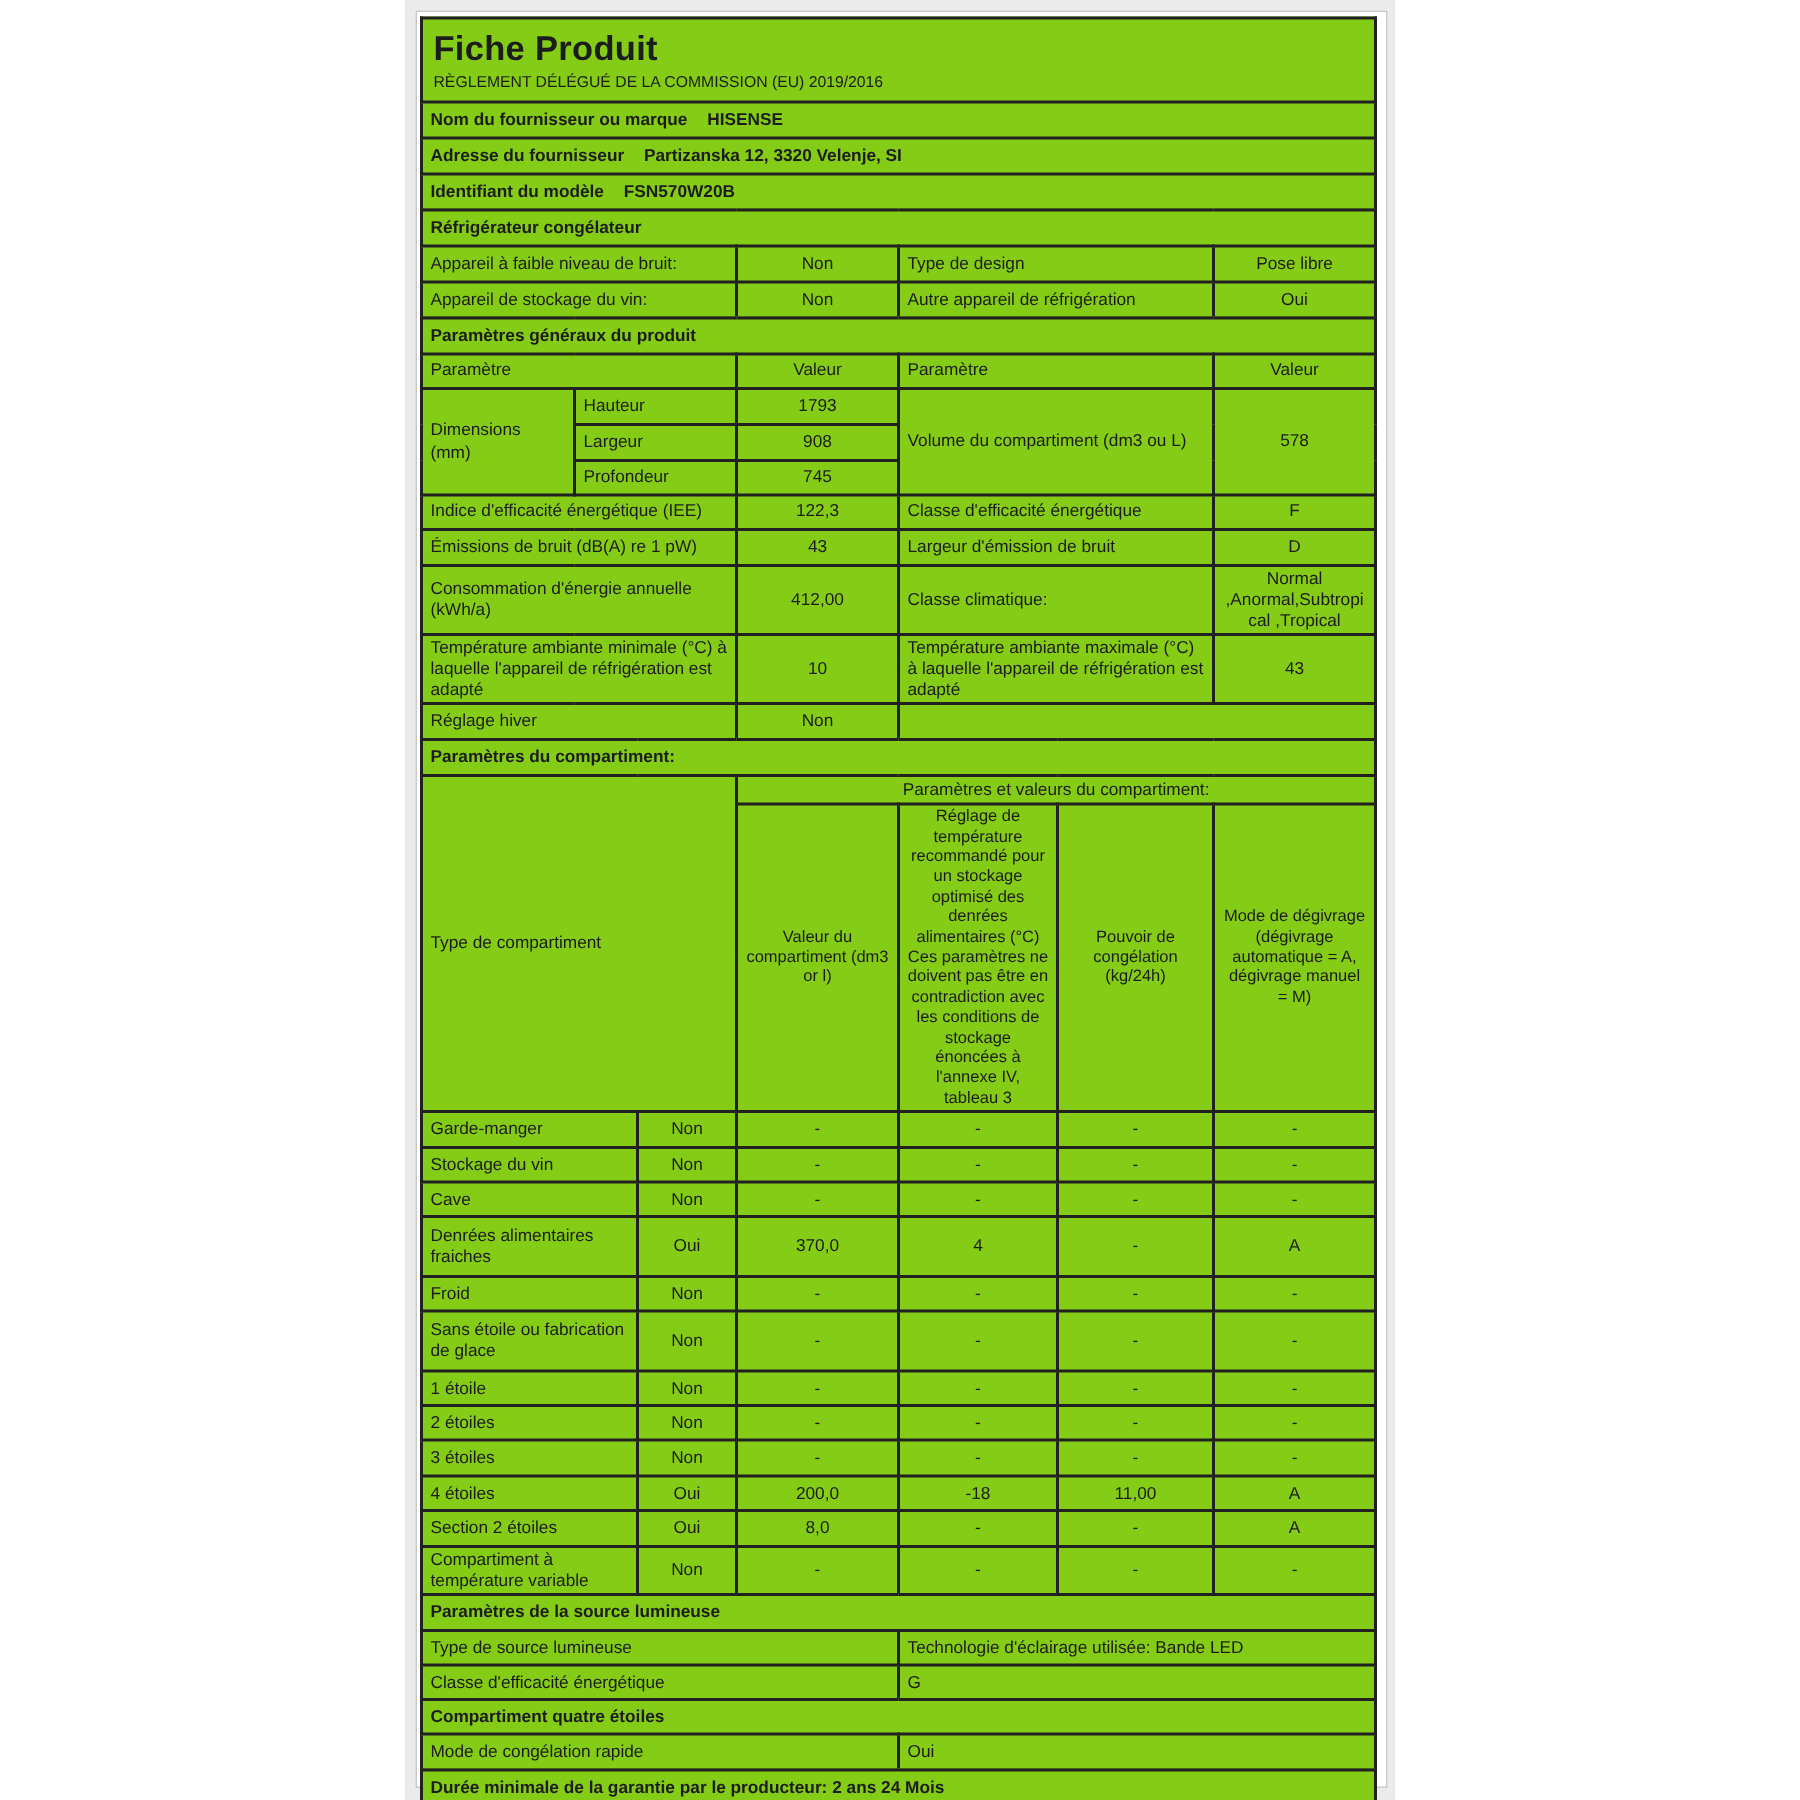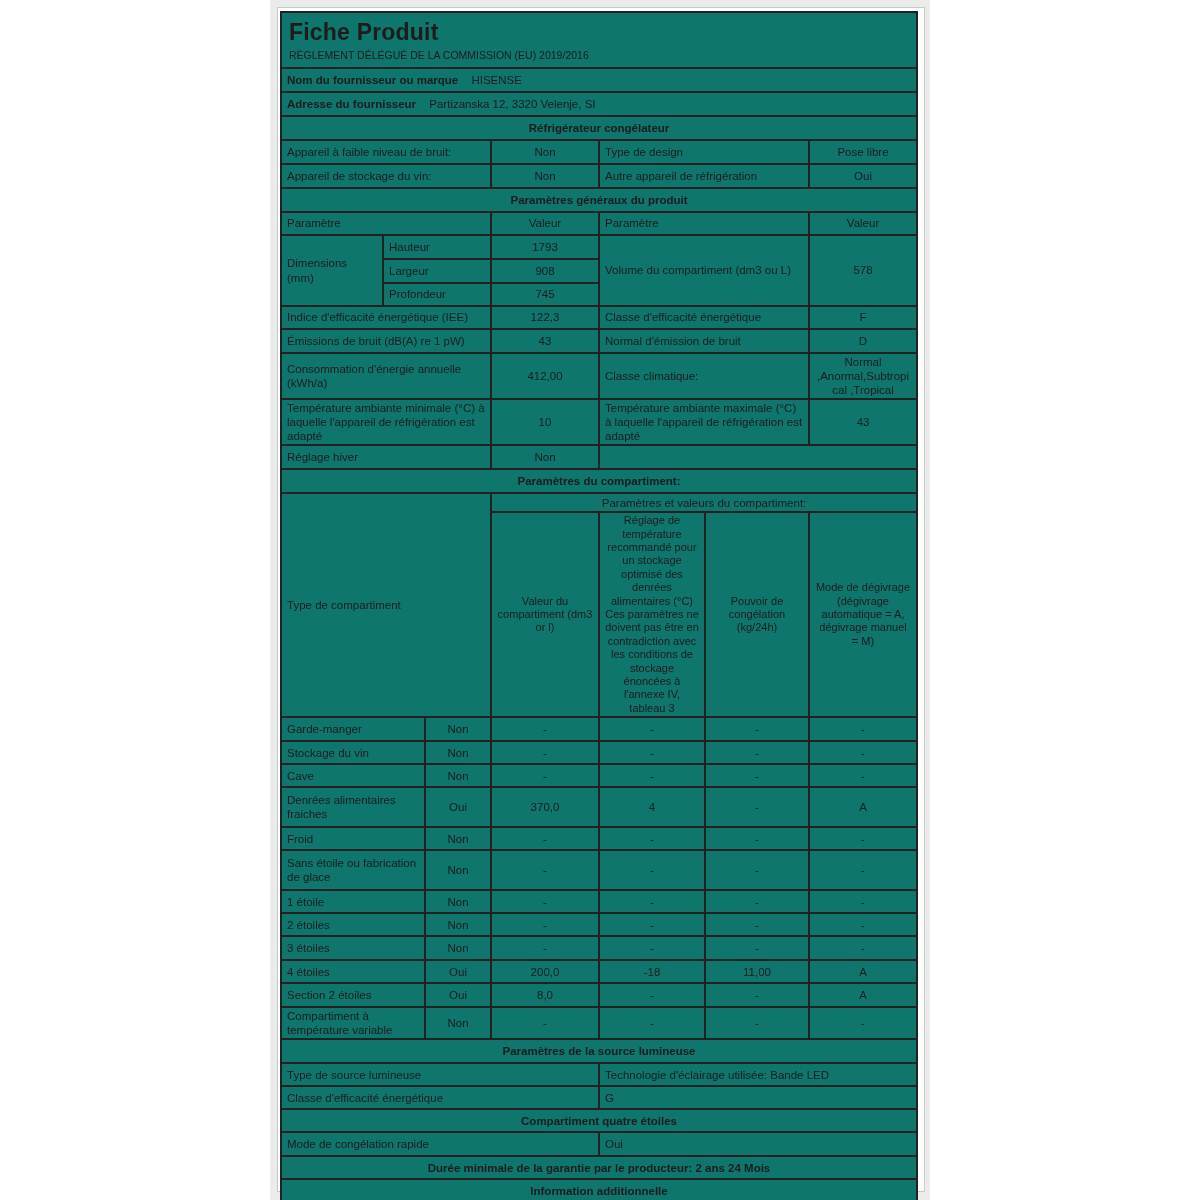--- a/index.html
+++ b/index.html
@@ -13,42 +13,42 @@
   .scan {
     position: absolute; left: 270px; top: 0; width: 660px; height: 1200px;
     background: #ebebeb;
   }
   .sheet {
     position: absolute; left: 7px; top: 7px; width: 648px; height: 1185px;
     background: #ffffff; border: 1px solid #c9c9c9;
   }
   .doc { position: absolute; left: 2px; top: 3px; width: 636px; }
 
-  table { border-collapse: collapse; table-layout: fixed; width: 636px; background: #0f766e; }
+  table { border-collapse: collapse; table-layout: fixed; width: 636px; background: #84cc16; }
   table + table { margin-top: -2px; }
   td {
     border: 2px solid #212121;
     font-size: 11.5px; line-height: 1.22;
     padding: 1px 5px;
     vertical-align: middle;
     overflow: hidden;
   }
-  .b { font-weight: bold; text-align: center; }
+  .b { font-weight: bold; }
   .c { text-align: center; }
   .wrapany { overflow-wrap: anywhere; }
 
   
   .r56 { height: 56px; } .r24 { height: 24px; } .r23 { height: 23px; }
   .r30 { height: 30px; } .r45 { height: 45px; } .r19 { height: 19px; }
   .r176 { height: 176px; } .r32 { height: 40px; } .r31 { height: 31px; margin-left: 38px; }
 
   .title { font-size: 23px; font-weight: bold; letter-spacing: 0.2px; padding: 2px 0 3px 2px; }
   .subtitle { font-size: 10.5px; padding-left: 2px; padding-bottom: 2px; }
   .lbl { font-weight: bold; }
-  .val { margin-left: 10px; font-weight: normal; text-align: right; }
+  .val { margin-left: 10px; font-weight: bold; text-align: right; }
   .hdrsmall { font-size: 11px; }
 </style>
 </head>
 <body>
 
 <div class="scan">
   <div class="sheet">
     <div class="doc">
 
       <table>
@@ -67,20 +67,26 @@
             <span class="lbl">Nom du fournisseur ou marque</span>
             <span class="val">HISENSE</span>
           </td>
         </tr>
         <tr class="r24">
           <td>
             <span class="lbl">Adresse du fournisseur</span>
             <span class="val">Partizanska 12, 3320 Velenje, SI</span>
           </td>
         </tr>
+        <tr class="r24">
+          <td>
+            <span class="lbl">Identifiant du modèle</span>
+            <span class="val">FSN570W20B</span>
+          </td>
+        </tr>
       </tbody>
         </table>
 
       <table>
         <colgroup>
             <col style="width:210px">
             <col style="width:108px">
             <col style="width:210px">
             <col style="width:108px">
           </colgroup>
@@ -138,21 +144,21 @@
         </tr>
         <tr class="r23">
           <td colspan="2">Indice d'efficacité énergétique (IEE)</td>
           <td class="c">122,3</td>
           <td>Classe d'efficacité énergétique</td>
           <td class="c">F</td>
         </tr>
         <tr class="r24">
           <td colspan="2">Émissions de bruit (dB(A) re 1 pW)</td>
           <td class="c">43</td>
-          <td>Normal d'émission de bruit</td>
+          <td>Largeur d'émission de bruit</td>
           <td class="c">D</td>
         </tr>
         <tr class="r30">
           <td colspan="2">Consommation d'énergie annuelle (kWh/a)</td>
           <td class="c">412,00</td>
           <td>Classe climatique:</td>
           <td class="c wrapany">Normal ,Anormal,Subtropical ,Tropical</td>
         </tr>
         <tr class="r45">
           <td colspan="2">Température ambiante minimale (°C) à laquelle l'appareil de réfrigération est adapté</td>

